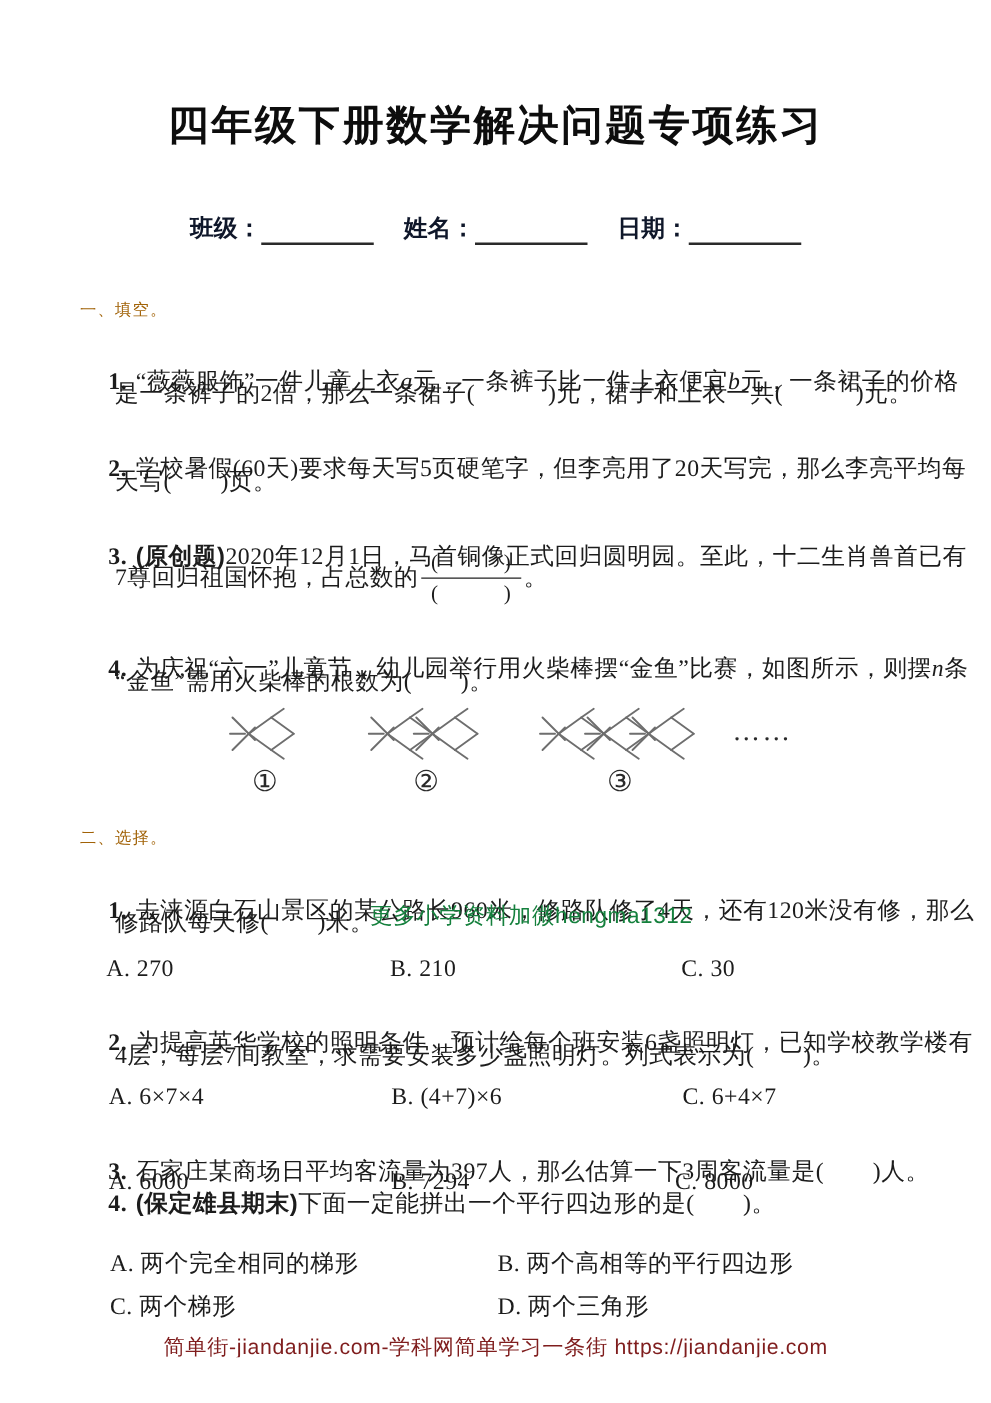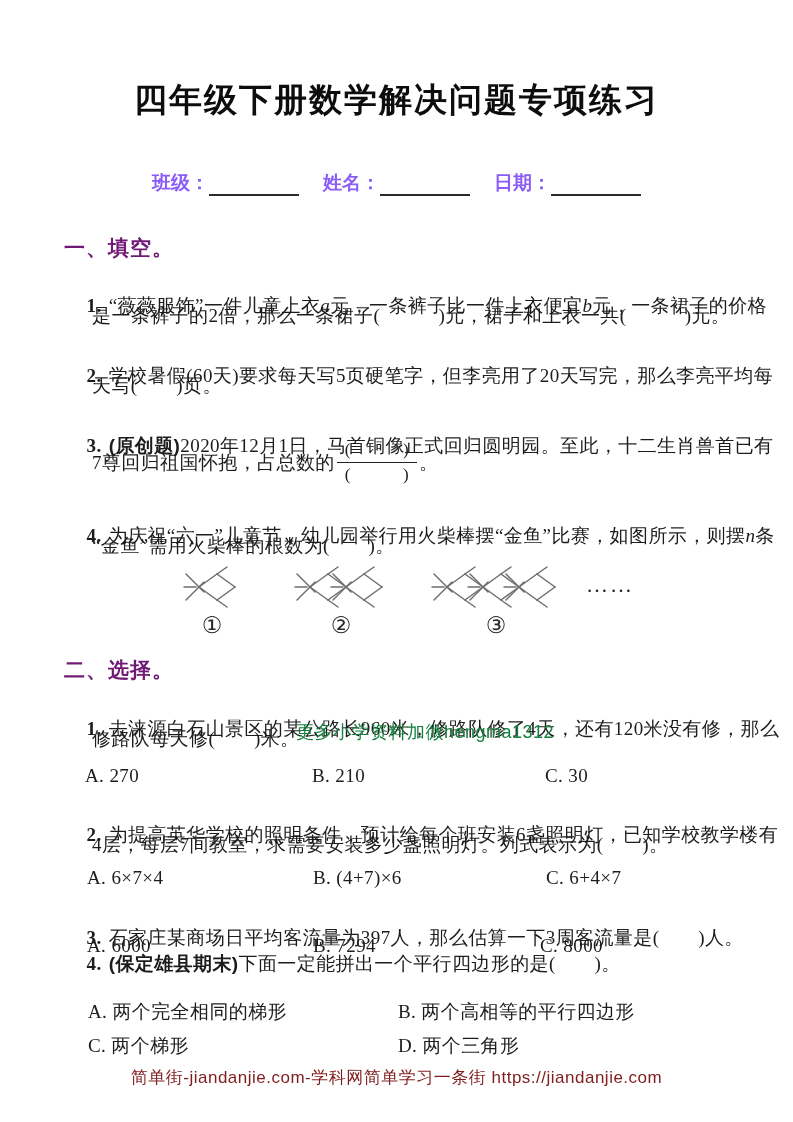--- a/index.html
+++ b/index.html
@@ -10,31 +10,31 @@
   }
   .title {
     position:absolute; top:78px; left:0; width:100%; text-align:center;
     font-family:"Liberation Sans","DejaVu Sans",sans-serif;
     font-weight:bold; font-size:33px; letter-spacing:2px; color:#0d0d0d;
   }
   .header-row {
     position:absolute; top:170px; left:0; width:100%;
     display:flex; justify-content:center; gap:24px;
     font-family:"Liberation Sans","DejaVu Sans",sans-serif;
-    font-weight:bold; font-size:19px; color:#8b5cf6;
+    font-weight:bold; font-size:19px; color:#0f172a;
   }
   .header-field { display:flex; align-items:flex-end; }
   .blank-line { display:inline-block; width:90px; height:21px; border-bottom:2px solid #2a2a2a; }
   .line {
     position:absolute; font-size:19px; line-height:23px;
     white-space:pre; letter-spacing:0.4px; color:#1c1c1c;
   }
   .sec-heading {
     font-family:"Liberation Sans","DejaVu Sans",sans-serif;
-    font-weight:bold; font-size:21px; color:#701a75; letter-spacing:1px;
+    font-weight:normal; font-size:13px; color:#a16207; letter-spacing:1px;
   }
   .qno { font-weight:bold; margin-right:7px; }
   .qtag { font-family:"Liberation Sans","DejaVu Sans",sans-serif; font-weight:bold; }
   .var { font-style:italic; font-family:"Liberation Serif","DejaVu Serif",serif; }
   .frac-line { display:flex; align-items:center; height:52px; }
   .frac {
     display:inline-flex; flex-direction:column; align-items:center;
     font-size:17px; line-height:1.15; margin:0 2px; vertical-align:middle;
   }
   .frac .frac-top { border-bottom:1.6px solid #222; padding:0 8px 2px 8px; }

